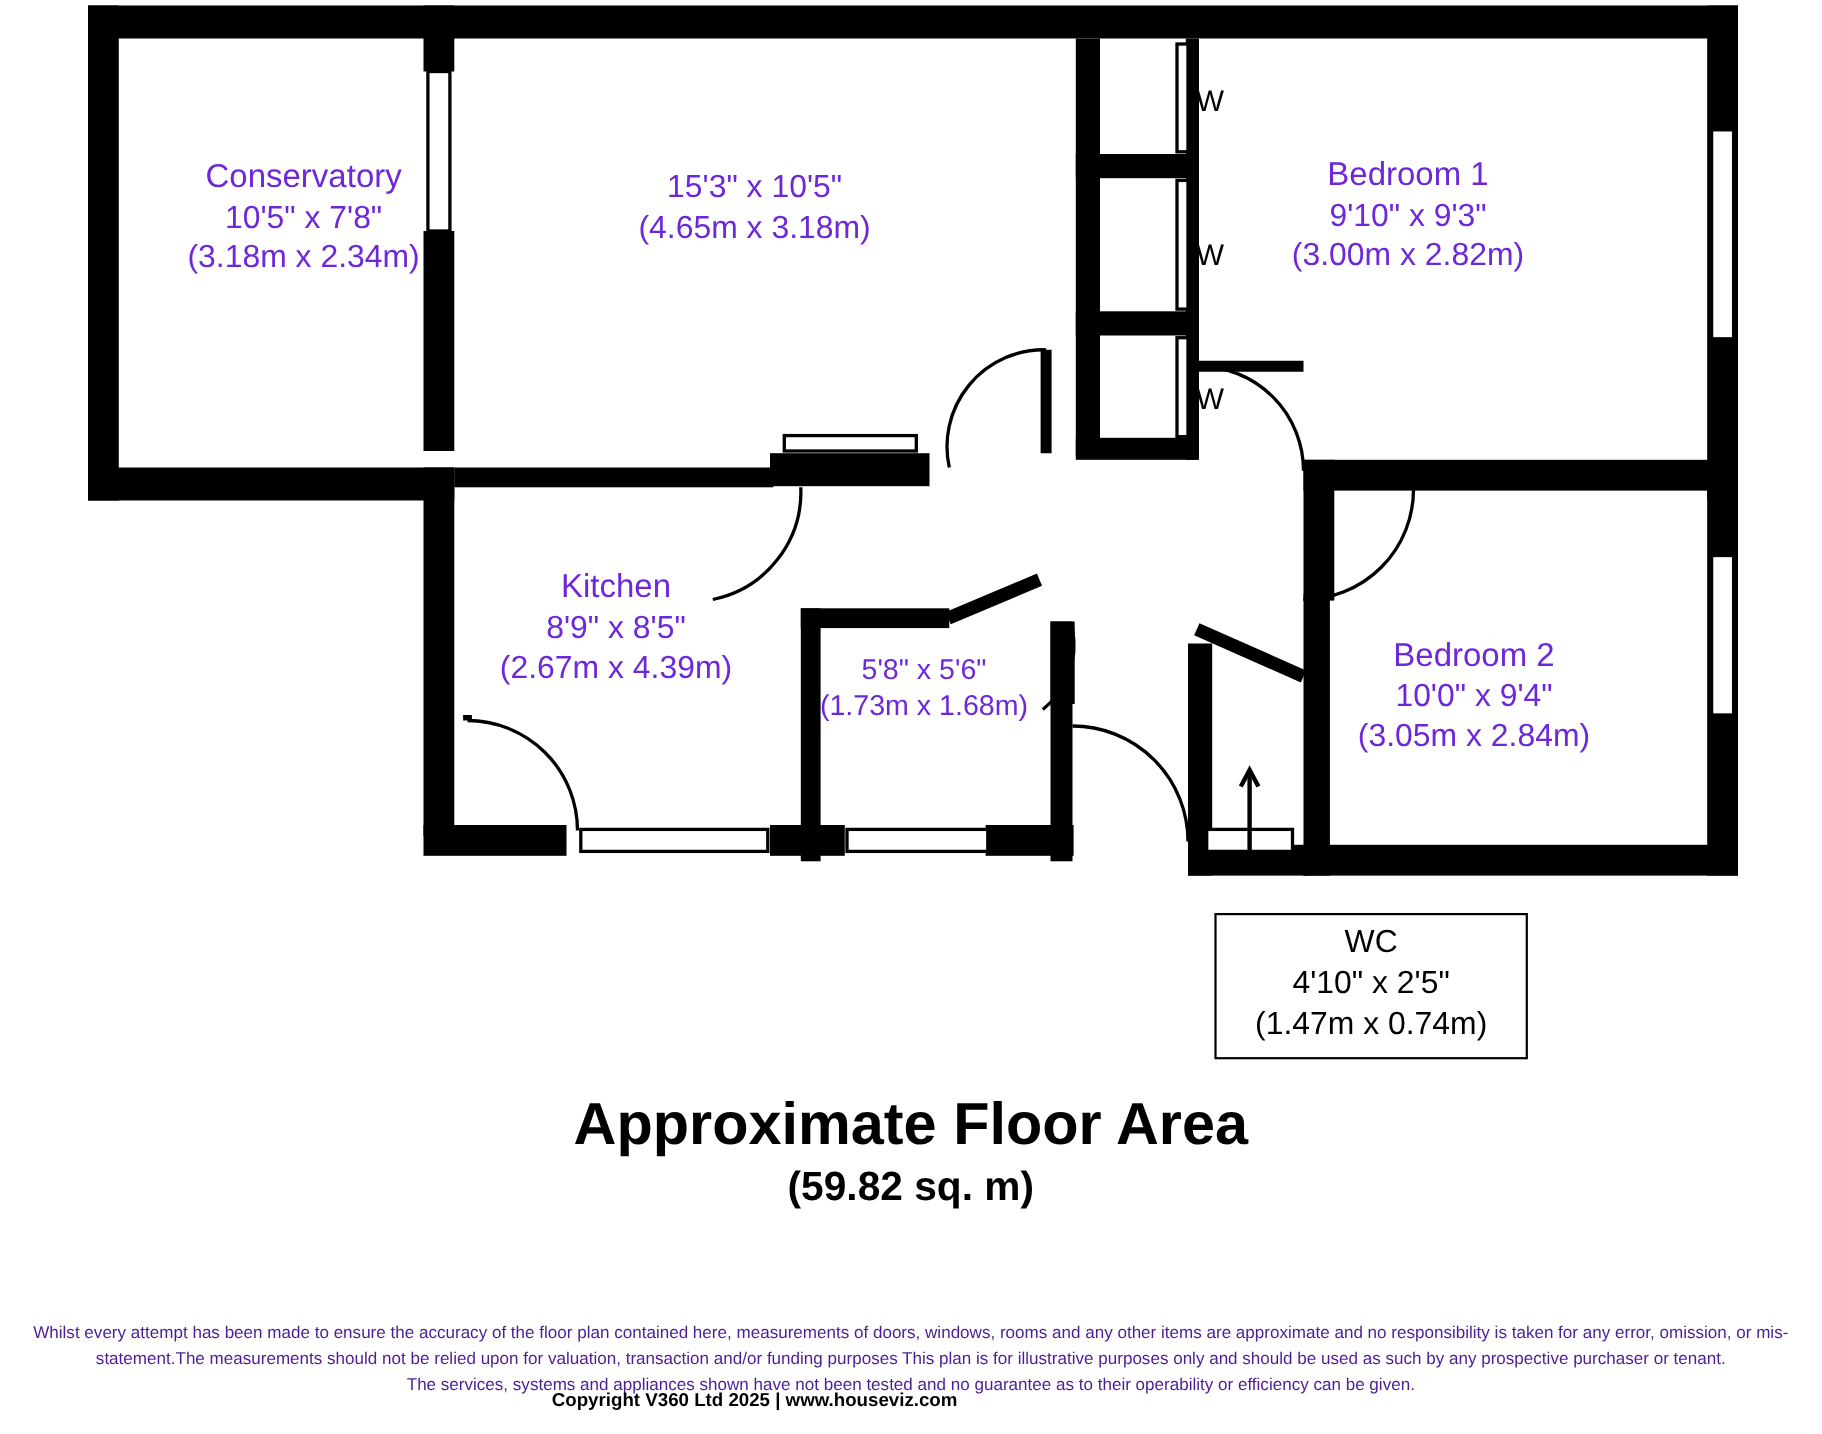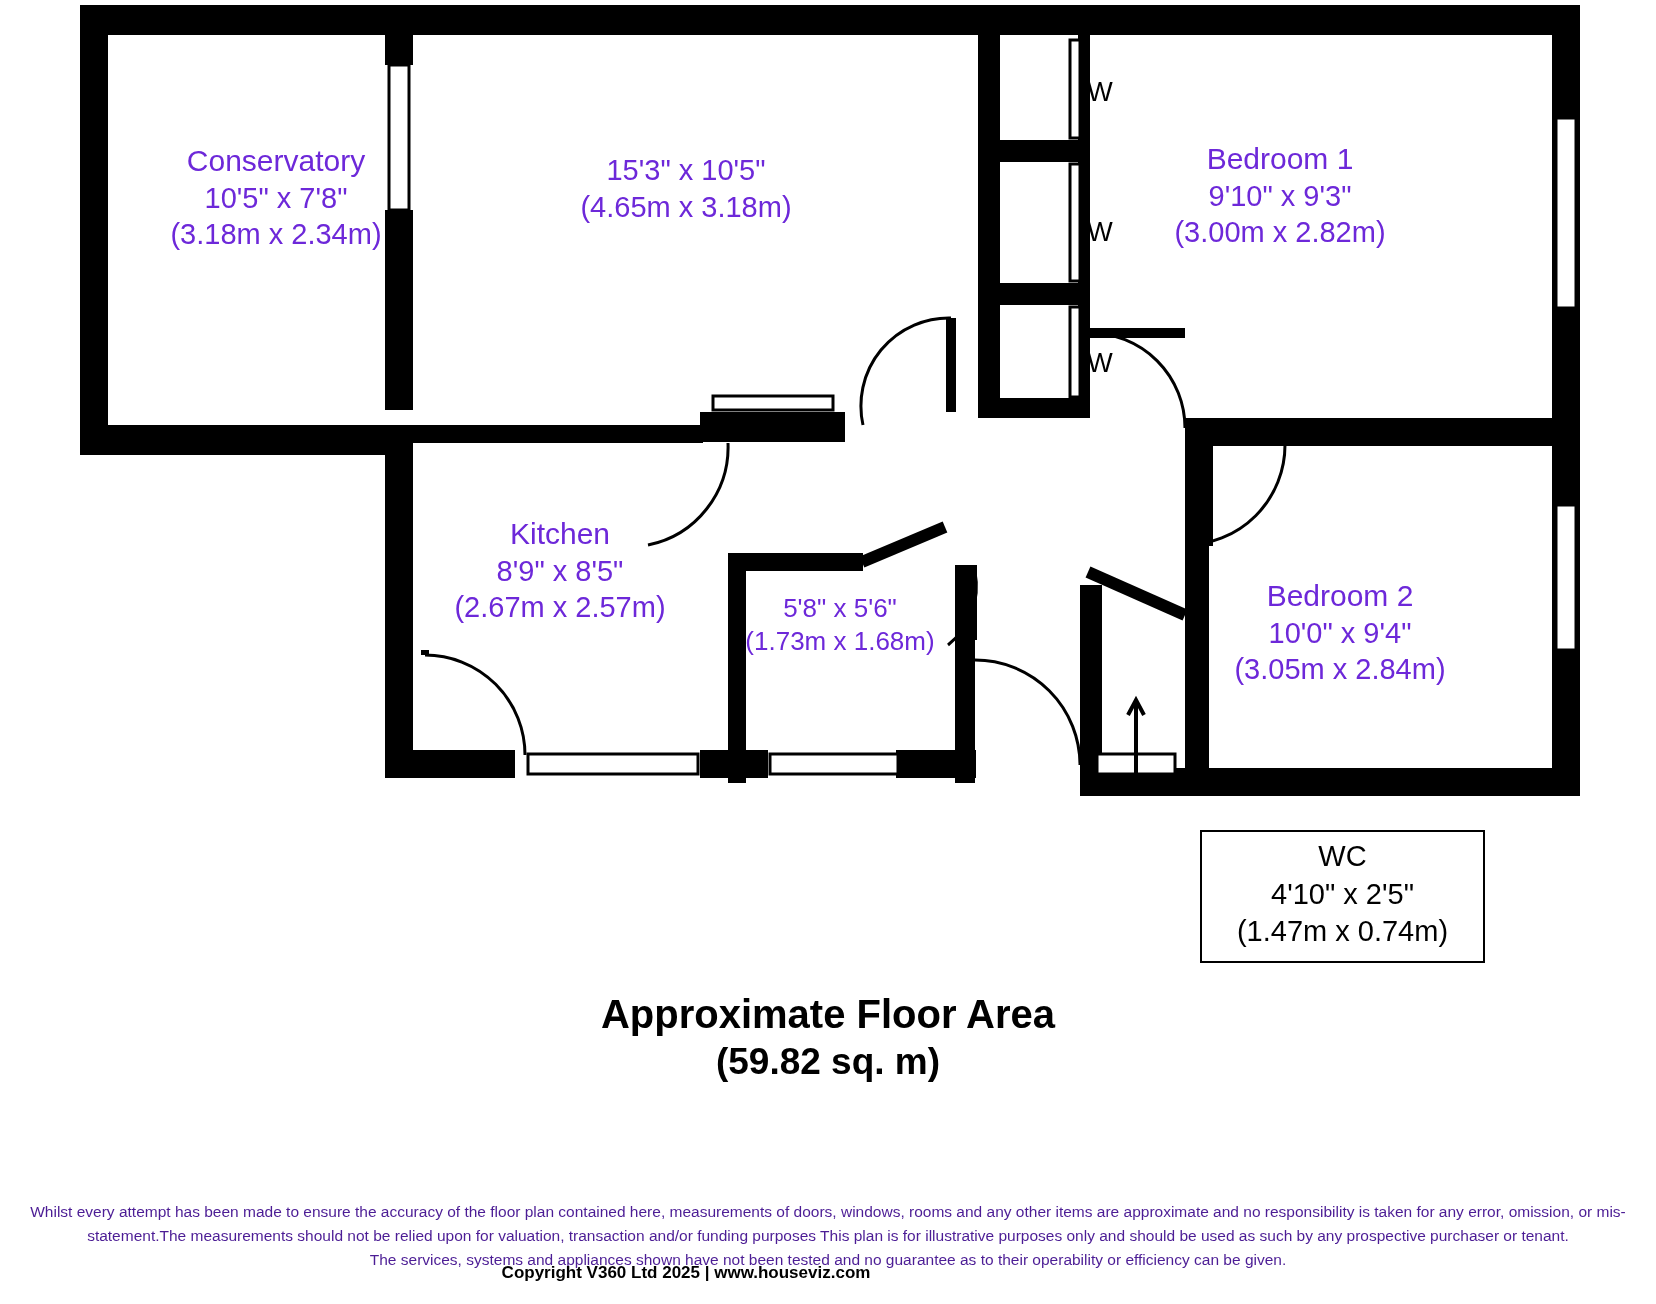--- a/index.html
+++ b/index.html
@@ -49,21 +49,21 @@
     padding: 6px 10px 10px 10px;
     box-sizing: border-box;
   }
   .area-block {
     position: absolute;
     width: 100%;
     text-align: center;
     font-weight: bold;
     line-height: 1.22;
   }
-  .area-title { font-size: 40px; }
+  .area-title { font-size: 54px; }
   .area-ft { font-size: 37px; }
   .area-m { font-size: 37px; }
   .disclaimer {
     position: absolute;
     left: 0;
     width: 1656px;
     text-align: center;
     font-size: 15.5px;
     line-height: 1.55;
     color: #4c1d95;
@@ -188,35 +188,35 @@
 
 <div class="room-label" style="left:1130px; top:140px; width:300px;">
   <div class="name">Bedroom 1</div>
   <div>9'10" x 9'3"</div>
   <div>(3.00m x 2.82m)</div>
 </div>
 
 <div class="room-label" style="left:410px; top:515px; width:300px;">
   <div class="name">Kitchen</div>
   <div>8'9" x 8'5"</div>
-  <div>(2.67m x 2.57m)</div>
+  <div>(2.67m x 4.39m)</div>
 </div>
 
 <div class="room-label" style="left:700px; top:592px; width:280px; font-size:26px;">
   <div>5'8" x 5'6"</div>
   <div>(1.73m x 1.68m)</div>
 </div>
 
 <div class="room-label" style="left:1190px; top:577px; width:300px;">
   <div class="name">Bedroom 2</div>
   <div>10'0" x 9'4"</div>
   <div>(3.05m x 2.84m)</div>
 </div>
 
-<div class="wc-box" style="left:1200px; top:830px; width:285px;">
+<div class="wc-box" style="left:1104px; top:830px; width:285px;">
   <div>WC</div>
   <div>4'10" x 2'5"</div>
   <div>(1.47m x 0.74m)</div>
 </div>
 
 <div class="wardrobe-label" style="left:1080px; top:77px;">W</div>
 <div class="wardrobe-label" style="left:1080px; top:217px;">W</div>
 <div class="wardrobe-label" style="left:1080px; top:348px;">W</div>
 
 <div class="area-block" style="top:990px;">

